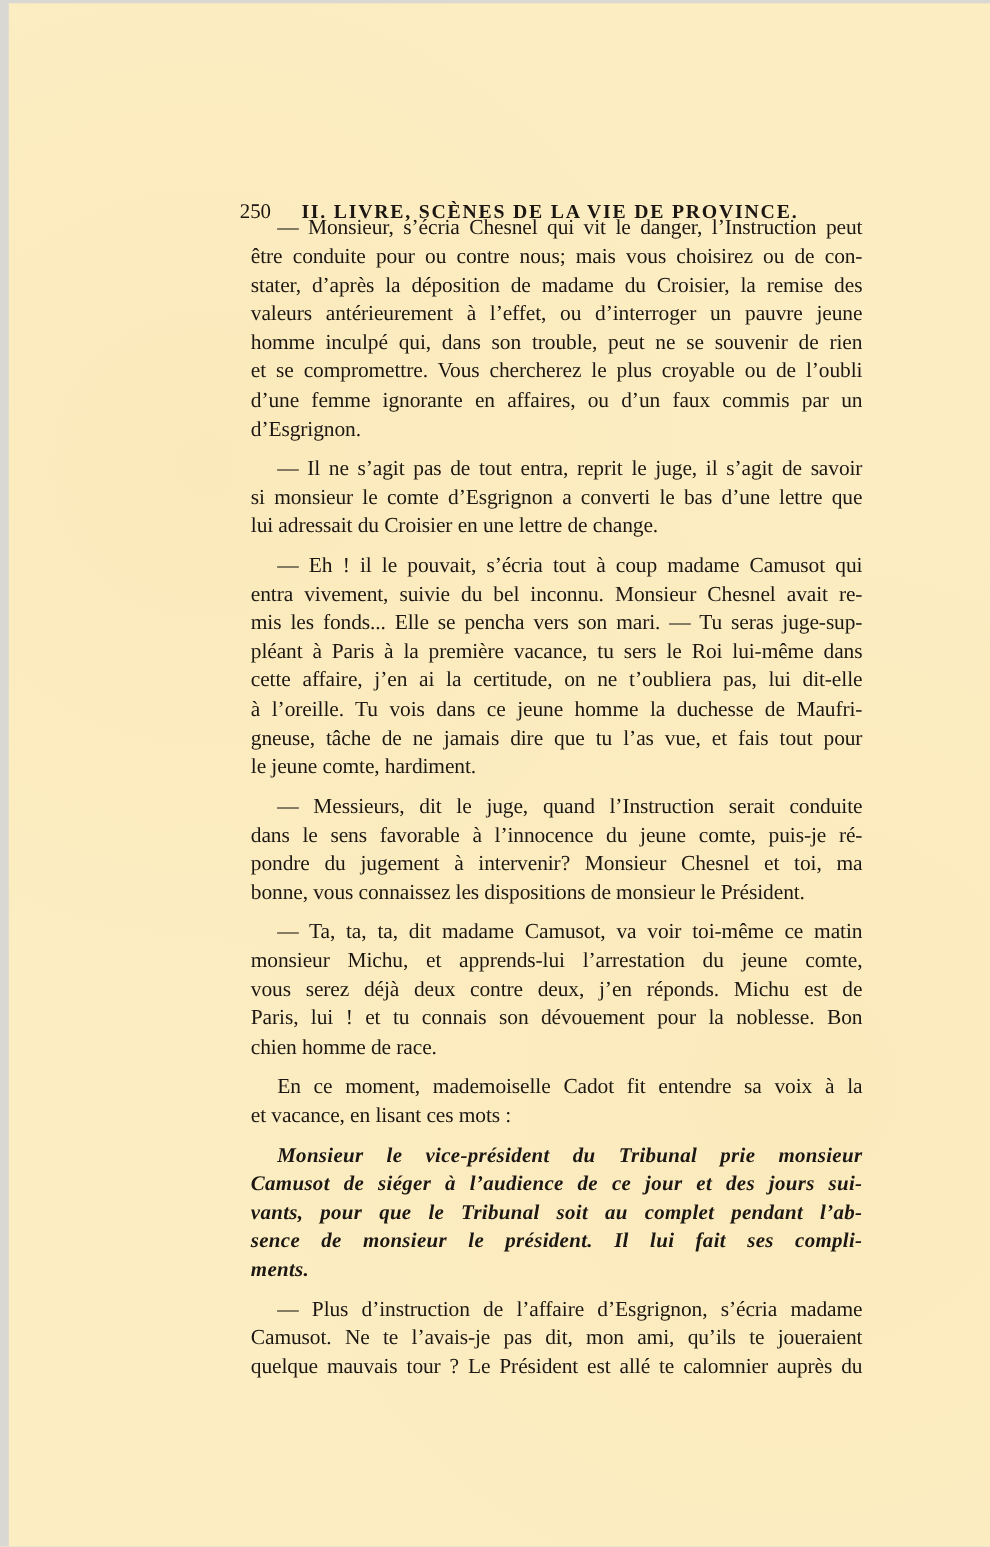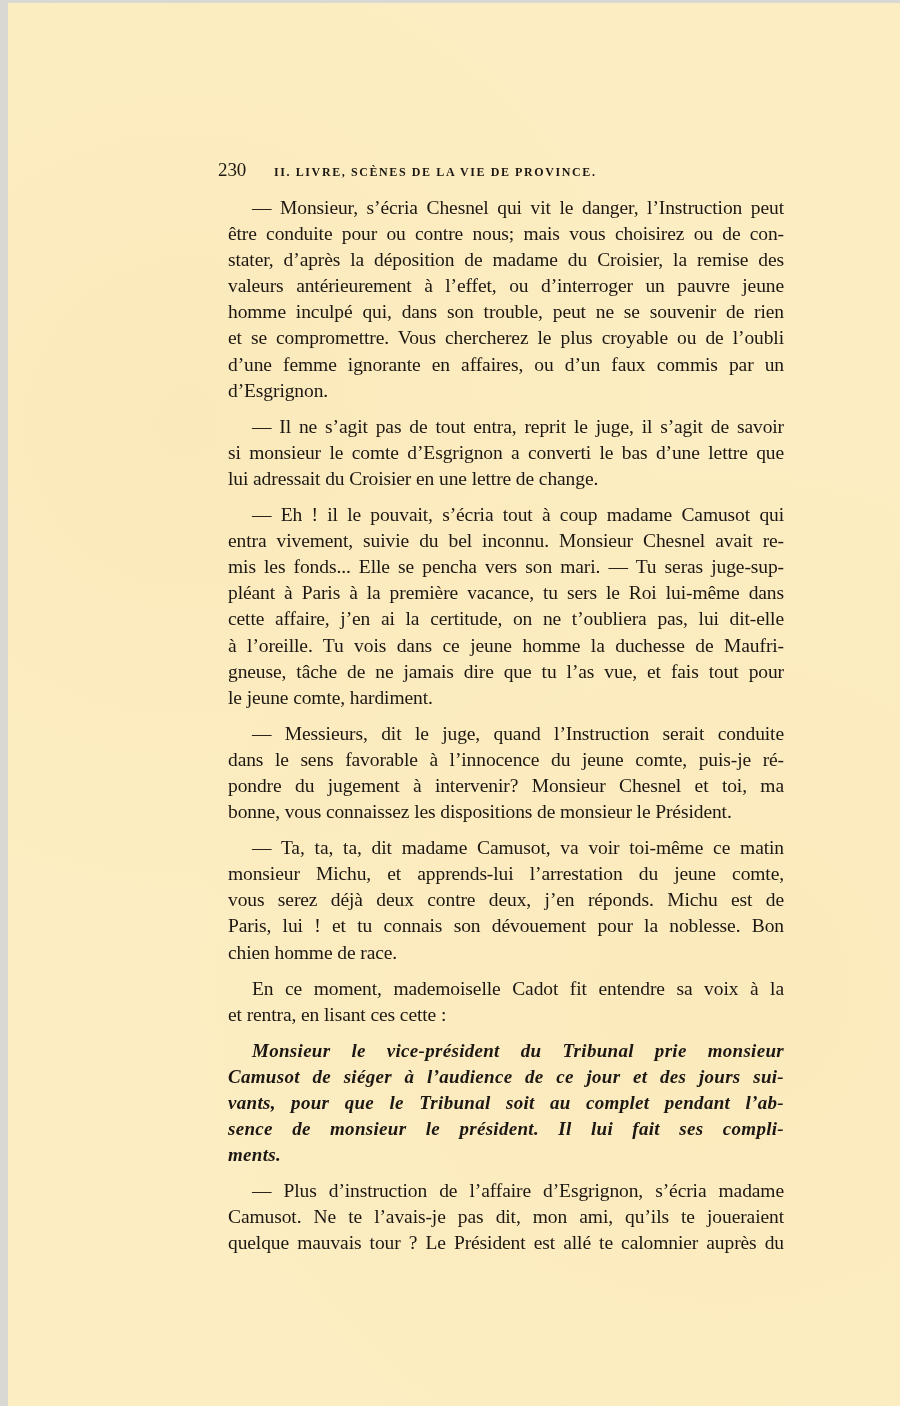--- a/index.html
+++ b/index.html
@@ -25,39 +25,39 @@
     letter-spacing: -0.1px;
   }
   .running-head {
     display: flex; align-items: baseline;
     height: 28px; margin-bottom: 3px;
   }
   .page-number {
     font-size: 19px; font-weight: normal; width: 56px;
   }
   .head-title {
-    font-size: 12px; font-weight: bold; letter-spacing: 1.6px;
+    font-size: 18px; font-weight: bold; letter-spacing: 1.6px; margin-top: 22px;
   }
   .para { margin: 10px; text-indent: 24px; }
   .para.italic {
     font-style: italic; font-weight: bold; letter-spacing: 0.3px;
     font-size: 19px;
   }
   .line { display: block; text-align: justify; text-align-last: justify; }
   .line.last { text-align-last: left; }
   .para .line:first-child { padding-left: 24px; }
   .para { text-indent: 0; }
 </style>
 </head>
 <body>
 
 <div class="page">
   <div class="text-block">
     <div class="running-head">
-      <span class="page-number">230</span>
+      <span class="page-number">250</span>
       <span class="head-title">II. LIVRE, SCÈNES DE LA VIE DE PROVINCE.</span>
     </div>
     <div id="body-text">
         <div class="para">
           <span class="line">— Monsieur, s’écria Chesnel qui vit le danger, l’Instruction peut</span>
           <span class="line">être conduite pour ou contre nous; mais vous choisirez ou de con-</span>
           <span class="line">stater, d’après la déposition de madame du Croisier, la remise des</span>
           <span class="line">valeurs antérieurement à l’effet, ou d’interroger un pauvre jeune</span>
           <span class="line">homme inculpé qui, dans son trouble, peut ne se souvenir de rien</span>
           <span class="line">et se compromettre. Vous chercherez le plus croyable ou de l’oubli</span>
@@ -87,21 +87,21 @@
         </div>
         <div class="para">
           <span class="line">— Ta, ta, ta, dit madame Camusot, va voir toi-même ce matin</span>
           <span class="line">monsieur Michu, et apprends-lui l’arrestation du jeune comte,</span>
           <span class="line">vous serez déjà deux contre deux, j’en réponds. Michu est de</span>
           <span class="line">Paris, lui ! et tu connais son dévouement pour la noblesse. Bon</span>
           <span class="line last">chien homme de race.</span>
         </div>
         <div class="para">
           <span class="line">En ce moment, mademoiselle Cadot fit entendre sa voix à la</span>
-          <span class="line last">et rentra, en lisant ces cette :</span>
+          <span class="line last">et vacance, en lisant ces mots :</span>
         </div>
         <div class="para italic">
           <span class="line">Monsieur le vice-président du Tribunal prie monsieur</span>
           <span class="line">Camusot de siéger à l’audience de ce jour et des jours sui-</span>
           <span class="line">vants, pour que le Tribunal soit au complet pendant l’ab-</span>
           <span class="line">sence de monsieur le président. Il lui fait ses compli-</span>
           <span class="line last">ments.</span>
         </div>
         <div class="para">
           <span class="line">— Plus d’instruction de l’affaire d’Esgrignon, s’écria madame</span>

